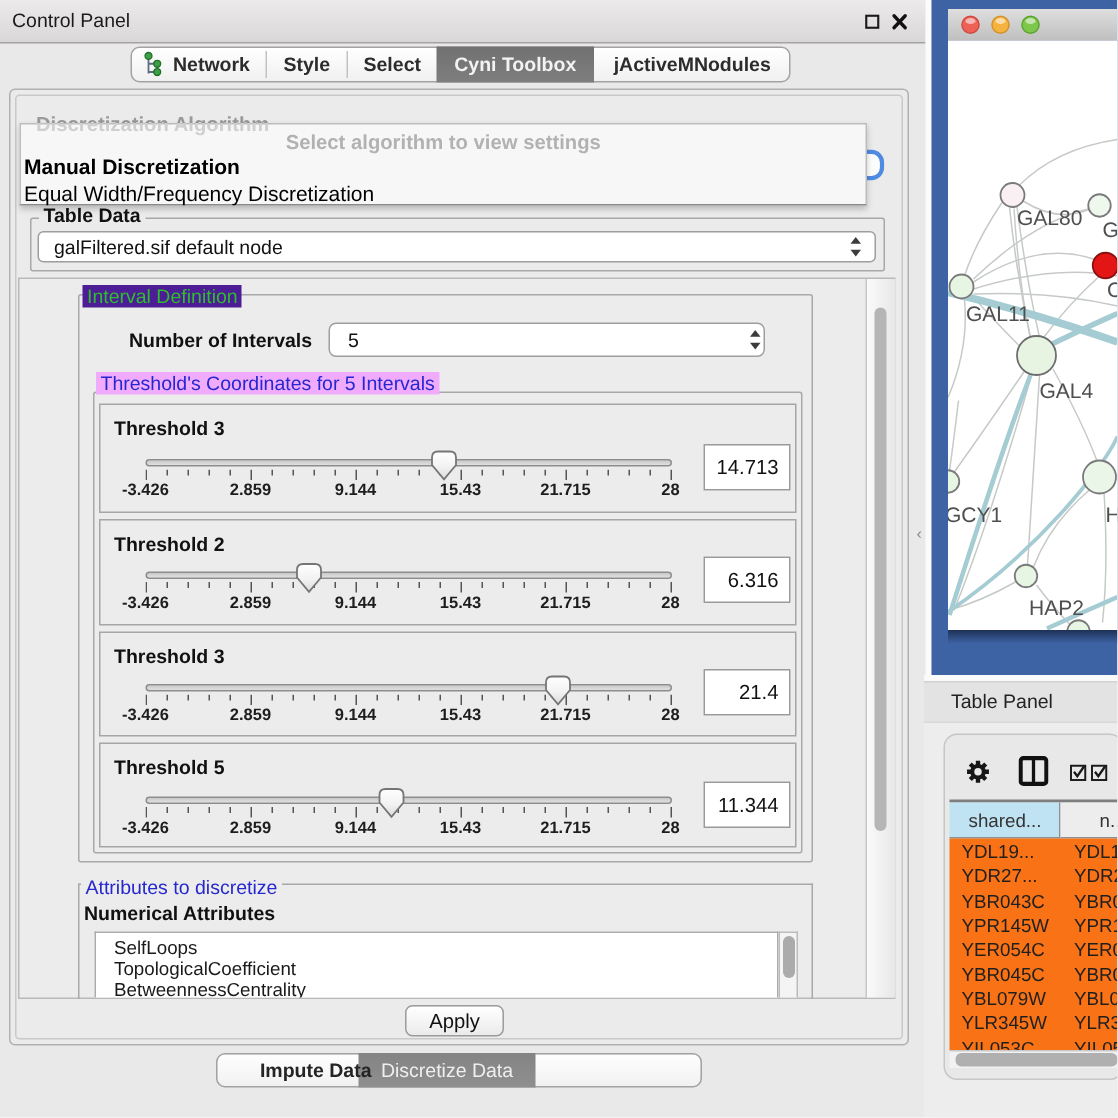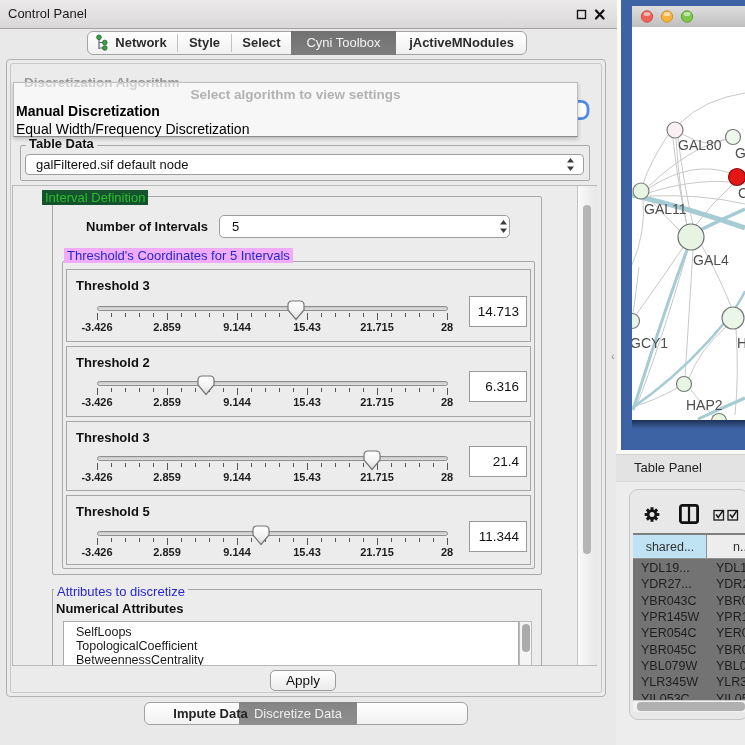--- a/index.html
+++ b/index.html
@@ -51,21 +51,21 @@
 #whitegap{left:617px;top:0;width:4px;height:745px;background:#fbfbfb;}
 #netframe{left:621px;top:0;width:124px;height:450px;background:#3e63a4;}
 #nettitle{left:632px;top:6px;width:113px;height:21px;background:linear-gradient(#dedede,#bfbfbf);border-bottom:1px solid #999;}
 #netcanvas{left:632px;top:27px;width:113px;height:393px;background:#fff;}
 #netshadow{left:632px;top:420px;width:113px;height:9px;background:linear-gradient(#1d3156,#3e63a4);}
 #tpbar{left:616px;top:454px;width:129px;height:28px;background:#e3e3e3;border-top:1px solid #d2d2d2;border-bottom:1px solid #d8d8d8;box-sizing:border-box;}
 #tpbelow{left:616px;top:482px;width:129px;height:263px;background:#ededed;}
 #tcontainer{left:629px;top:489px;width:120px;height:231px;background:#e8e8e8;border:1px solid #c6c6c6;border-radius:9px;box-sizing:border-box;}
 #thead1{left:633px;top:535px;width:74px;height:24px;background:#bfe3f2;border-right:1px solid #8f8f8f;border-bottom:1px solid #8f8f8f;box-sizing:border-box;}
 #thead2{left:707px;top:535px;width:38px;height:24px;background:#ededed;border-bottom:1px solid #8f8f8f;box-sizing:border-box;}
-#tbody{left:633px;top:559px;width:112px;height:141px;background:#737373;overflow:hidden;}
+#tbody{left:633px;top:559px;width:112px;height:141px;background:#f97316;overflow:hidden;}
 .trow{position:absolute;left:8px;width:120px;font-size:12.5px;color:#1f1f1f;}
 #hsb{left:633px;top:700px;width:112px;height:12px;background:#f2f2f2;border-top:1px solid #c8c8c8;box-sizing:border-box;}
 #hsbthumb{left:637px;top:702px;width:108px;height:9px;background:#b0b0b0;border-radius:4px;}
 </style>
 </head>
 <body>
 <div id="root">
 
 <div class="abs" id="titlebar"></div>
 <div class="abs" id="titletext">Control Panel</div>
@@ -80,40 +80,40 @@
 <div class="abs tdiv" style="left:231px"></div>
 <svg class="abs" style="left:94px;top:33px" width="16" height="18" viewBox="0 0 16 18">
   <path d="M5,4.5 V16 M5,9.5 H10.5 M5,15 H10.5" stroke="#5e6a82" stroke-width="1.2" fill="none"></path>
   <circle cx="5" cy="4.3" r="2.3" fill="#3da245" stroke="#20702a" stroke-width="0.9"></circle>
   <circle cx="10.8" cy="9.5" r="2.3" fill="#3da245" stroke="#20702a" stroke-width="0.9"></circle>
   <circle cx="10.8" cy="15" r="2.3" fill="#3da245" stroke="#20702a" stroke-width="0.9"></circle>
 </svg>
 <div class="abs ttxt" style="left:112px;width:58px">Network</div>
 <div class="abs ttxt" style="left:178px;width:53px">Style</div>
 <div class="abs ttxt" style="left:232px;width:59px">Select</div>
-<div class="abs ttxt" style="left:291px;width:105px;color:#f3f3f3;font-weight:400">Cyni Toolbox</div>
+<div class="abs ttxt" style="left:291px;width:105px;color:#f3f3f3;font-weight:700">Cyni Toolbox</div>
 <div class="abs ttxt" style="left:396px;width:131px">jActiveMNodules</div>
 
 <div class="abs" id="outerpanel"></div>
 <div class="abs" id="innerpanel"></div>
 
 <div class="abs groupbox" style="left:20px;top:145px;width:570px;height:36px"></div>
 <div class="abs gtitle" style="left:26px;top:136px;font-weight:700;color:#111">Table Data</div>
 <div class="abs combo" style="left:25px;top:154px;width:559px;height:21px;line-height:19px;padding-left:10px">galFiltered.sif default node</div>
 <svg class="abs" style="left:566px;top:157px" width="9" height="15" viewBox="0 0 9 15">
   <path d="M4.5,1 L8,5.5 H1 Z" fill="#3c3c3c"></path>
   <path d="M4.5,14 L1,9.5 H8 Z" fill="#3c3c3c"></path>
 </svg>
 
 <div class="abs" id="viewport"></div>
 <div class="abs" id="vsb"></div>
 <div class="abs" id="vsbthumb"></div>
 
 <div class="abs groupbox" style="left:52px;top:196px;width:490px;height:379px"></div>
-<div class="abs gtitle" style="left:42px;top:190px;color:#2dbe2d;background:#14532d">Interval Definition</div>
+<div class="abs gtitle" style="left:55px;top:190px;color:#2dbe2d;background:#4c1d95">Interval Definition</div>
 
 <div class="abs btitle" style="left:86px;top:219px">Number of Intervals</div>
 <div class="abs combo" style="left:219px;top:215px;width:291px;height:23px;line-height:21px;padding-left:12px;border-radius:5px">5</div>
 <svg class="abs" style="left:499px;top:219px" width="9" height="15" viewBox="0 0 9 15">
   <path d="M4.5,1 L8,5.5 H1 Z" fill="#3c3c3c"></path>
   <path d="M4.5,14 L1,9.5 H8 Z" fill="#3c3c3c"></path>
 </svg>
 
 <div class="abs groupbox" style="left:62px;top:261px;width:473px;height:308px"></div>
 <div class="abs gtitle" style="left:64px;top:248px;color:#2727cf;background:#f0abfc">Threshold's Coordinates for 5 Intervals</div>

